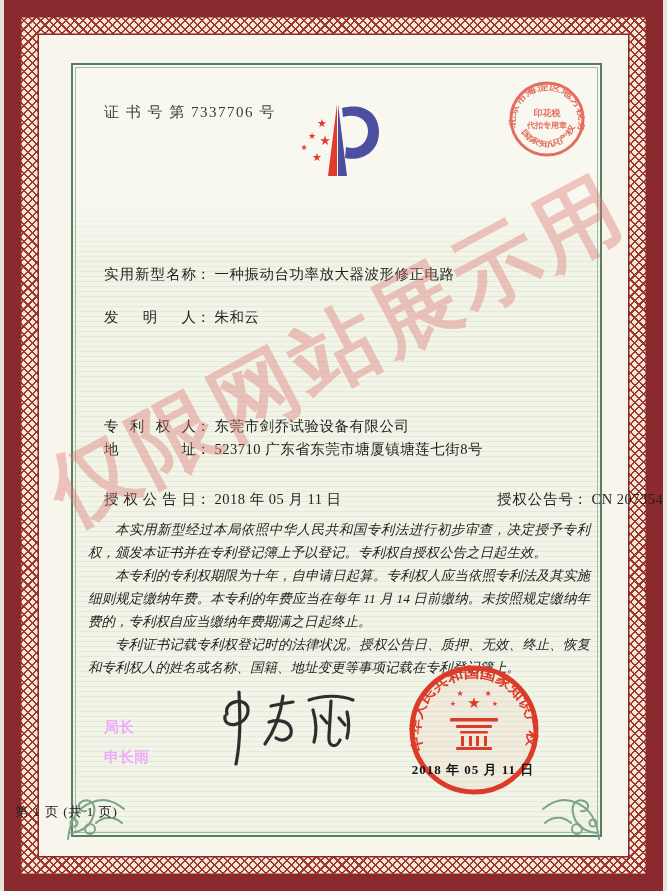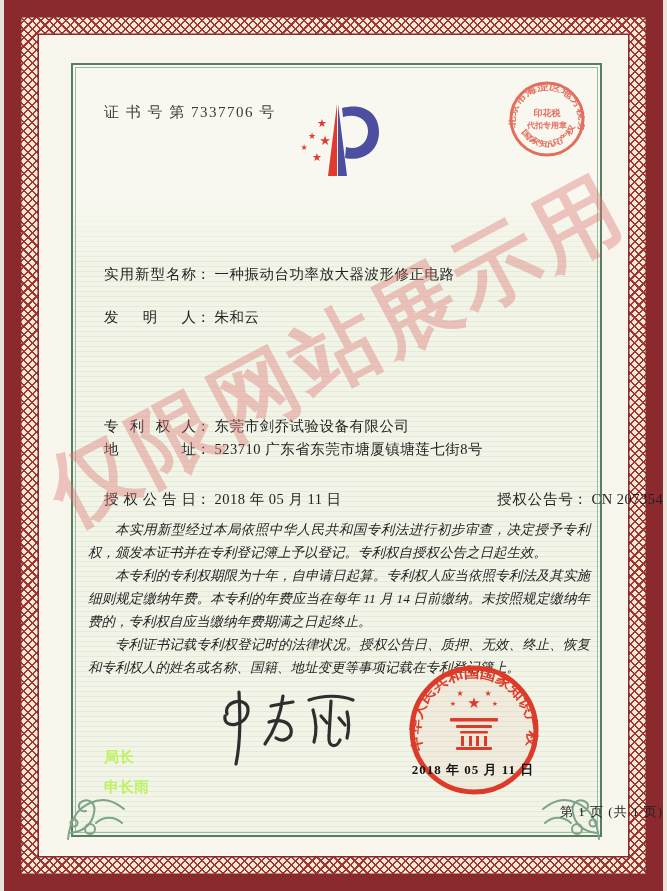--- a/index.html
+++ b/index.html
@@ -63,41 +63,41 @@
   .grant-no{position:absolute;left:393px;top:0;font-size:14.5px;white-space:nowrap;}
   .grant-no .lab{width:76px;}
 
   .body-text{
     position:absolute;left:84px;top:518px;width:502px;
     font-size:13.5px;line-height:23px;text-align:justify;
     font-style:italic;color:#242424;
   }
   .body-text p{margin:0;text-indent:2em;}
 
-  .signoff{position:absolute;left:100px;top:712px;font-family:Liberation Mono, monospace;
-    font-size:15px;font-weight:600;color:#bef264;line-height:30px;margin-top:32px;}
+  .signoff{position:absolute;left:100px;top:712px;font-family:Liberation Sans, sans-serif;
+    font-size:15px;font-weight:600;color:#f0abfc;line-height:30px;}
   .signature{position:absolute;left:205px;top:688px;}
 
   .seal{position:absolute;left:400px;top:660px;}
   .seal-date{
     position:absolute;left:396px;top:761px;width:146px;text-align:center;
     font-size:13px;font-weight:700;letter-spacing:1px;color:#151515;
   }
   .stamp{position:absolute;left:502px;top:78px;opacity:0.9;}
 
   .watermark{
     position:absolute;left:52px;top:455px;height:90px;line-height:90px;
     font-size:86px;font-weight:700;letter-spacing:5px;white-space:nowrap;
     color:rgba(222,118,118,0.40);
     transform:rotate(-28deg);transform-origin:0 50%;
     pointer-events:none;z-index:30;
   }
   .footer{
-    position:absolute;left:0;right:0;top:803px;text-align:right;
-    font-size:13px;letter-spacing:1px;color:#222;
+    position:absolute;left:0;right:0;top:803px;text-align:left;
+    font-size:13px;letter-spacing:1px;color:#222;padding-left:11px;
   }
   .z-content{z-index:10;}
 </style>
 </head>
 <body>
 
 <div class="page">
 
   <div class="band"></div>
   <div class="paper"></div>

